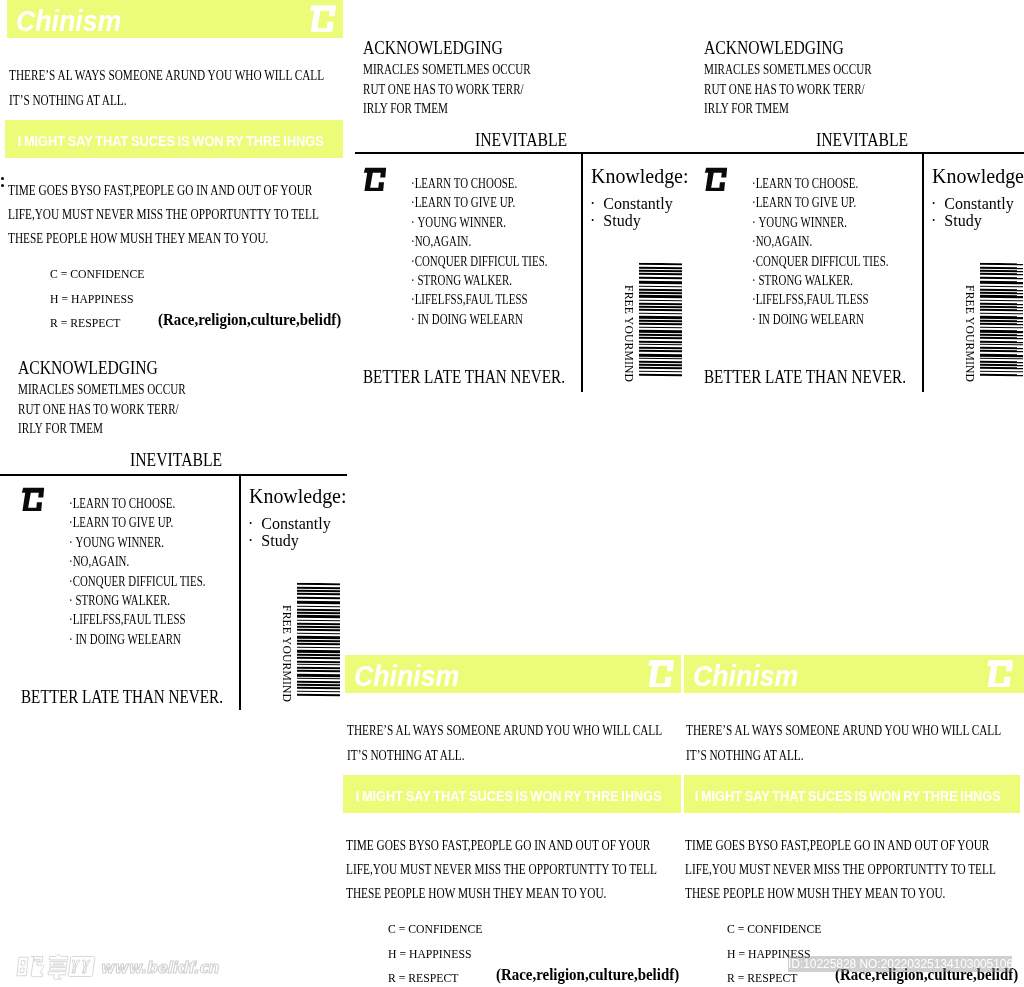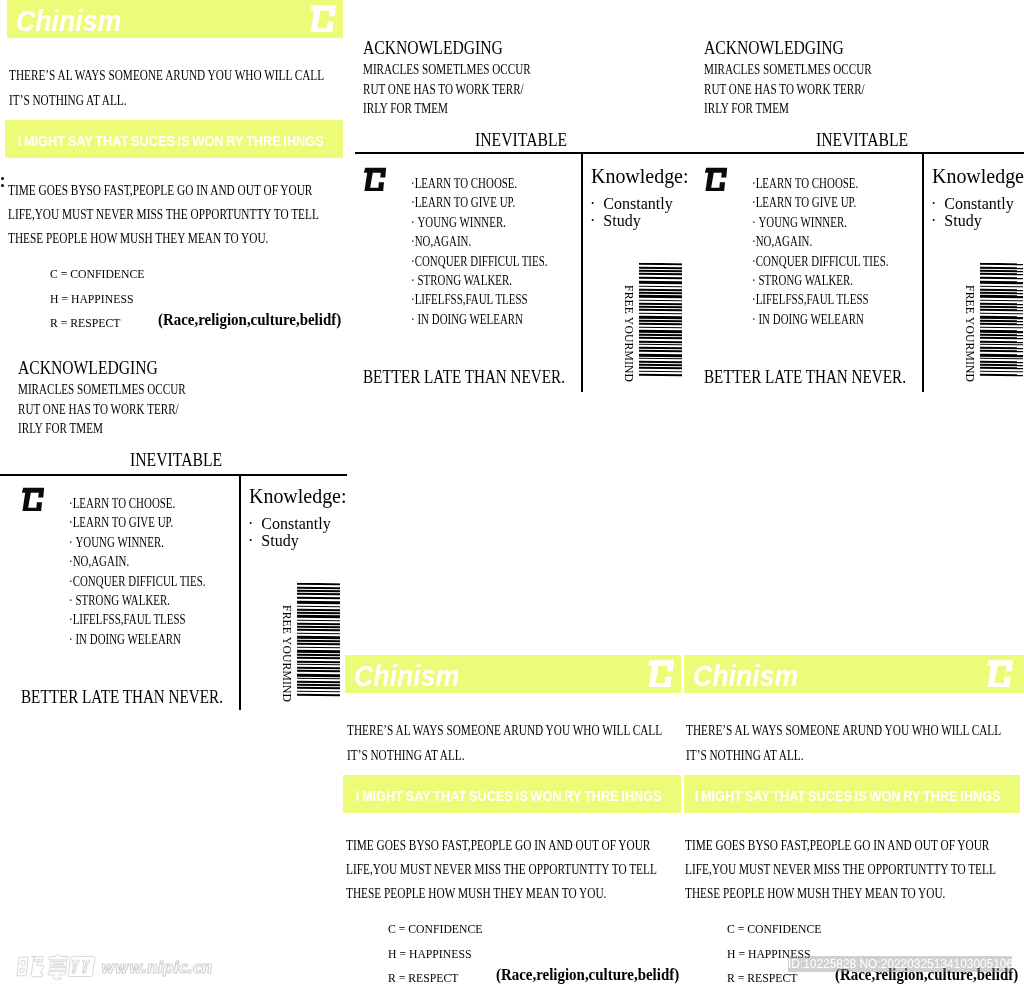--- a/index.html
+++ b/index.html
@@ -368,15 +368,15 @@
       <path d="M35.4 17.2 L52.8 17.2 L52.5 19.8 L35.1 19.8 Z"></path>
       <path d="M34.0 21.4 L52.2 21.4 L51.9 24.6 L44.8 24.6 L44.4 26.6 C44.3 27.4 44.8 27.6 45.6 27.6 L47.2 27.6 L47.0 29.2 L41.2 29.2 C39.8 29.2 39.4 28.4 39.6 27.2 L40.2 24.6 L33.7 24.6 Z"></path>
       <path d="M58.8 5.6 L80.6 5.6 C81.8 5.6 82.2 6.2 82.0 7.4 L79.8 24.6 C79.6 25.8 79.0 26.4 77.8 26.4 L56.2 26.4 C55.0 26.4 54.6 25.8 54.8 24.6 L57.0 7.4 C57.2 6.2 57.6 5.6 58.8 5.6 Z"></path>
       <path d="M60.8 9.4 C62.6 13.4 63.0 18.6 61.6 22.6 L59.0 22.6 C60.4 18.6 60.2 13.4 58.8 9.4 Z"></path>
       <path d="M66.6 9.4 C64.0 13.4 61.6 18.6 60.6 22.6 L58.2 22.6 C59.4 18.6 61.8 13.4 64.4 9.4 Z"></path>
       <path d="M71.6 9.4 C73.4 13.4 73.8 18.6 72.4 22.6 L69.8 22.6 C71.2 18.6 71.0 13.4 69.6 9.4 Z"></path>
       <path d="M77.4 9.4 C74.8 13.4 72.4 18.6 71.4 22.6 L69.0 22.6 C70.2 18.6 72.6 13.4 75.2 9.4 Z"></path>
     </g>
   </svg>
   </span>
-  <span class="url">www.nipic.cn</span>
+  <span class="url">www.belidf.cn</span>
 </div>
 <div class="stockid" style="left:788px;top:956px;">ID:10225828 NO:20220325134103005106</div>
 
 </body></html>

